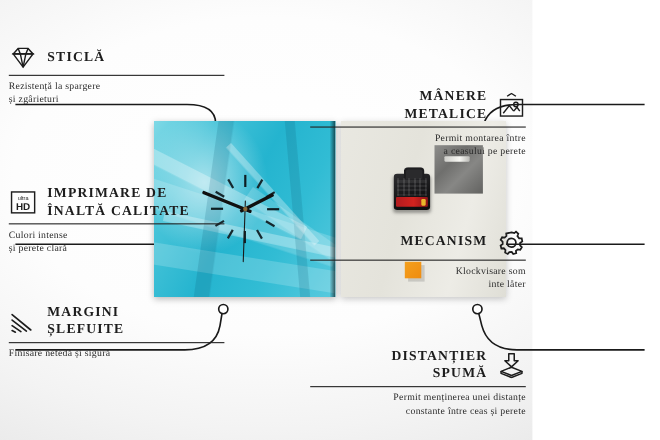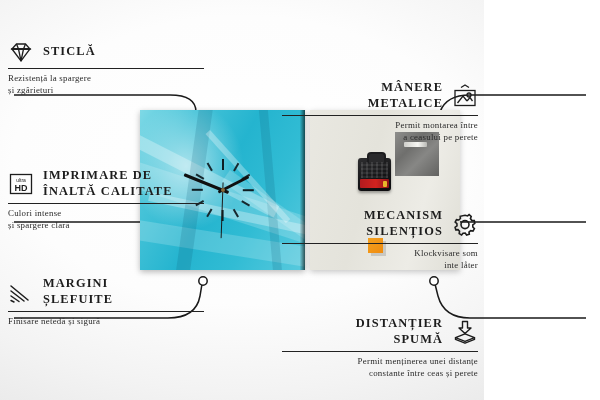--- a/index.html
+++ b/index.html
@@ -233,21 +233,21 @@
         </svg>
       </span>
       <span class="f-title">
         <span>IMPRIMARE DE</span><br>
         <span>ÎNALTĂ CALITATE</span>
       </span>
     </div>
     <div class="f-rule"></div>
     <div class="f-sub">
       <span>Culori intense</span><br>
-      <span>și spargere clară</span>
+      <span>și perete clară</span>
     </div>
   </div>
 
   <div class="feature left" id="feat-edges">
     <div class="f-head">
       <span class="ico">
         <svg viewBox="0 0 26 24">
             <g stroke="#1d1d1d" stroke-width="1.5" stroke-linecap="round">
           <path d="M3 6 L20 20"></path>
               <path d="M3 11 L16 21"></path>
@@ -300,21 +300,20 @@
           <path d="M13 3.2 L15.6 3.9 L17.1 2.6 L19.2 4.5 L18.4 6.6 L19.9 8.6 L22.3 8.6 L22.8 11.4
                    L20.8 12.9 L20.8 15 L22.4 16.7 L21 19.1 L18.7 18.7 L17 20.1 L17.3 22.2
                    L14.6 23 L13.2 21.1 L11 21.2 L9.6 22.9 L7.2 21.6 L7.5 19.3 L6 17.7 L3.8 17.9
                    L3.1 15.2 L5 13.8 L4.9 11.6 L3.2 10.1 L4.5 7.7 L6.8 8 L8.4 6.5 L8.2 4.3 Z"></path>
           <circle cx="13" cy="12.6" r="4"></circle>
         </g>
           </svg>
       </span>
       <span class="f-title">
         <span>MECANISM</span><br>
-        <span>SILENȚIOS</span>
       </span>
     </div>
     <div class="f-rule"></div>
     <div class="f-sub">
       <span>Klockvisare som</span><br>
       <span>inte låter</span>
     </div>
   </div>
 
   <div class="feature right" id="feat-spacer">

